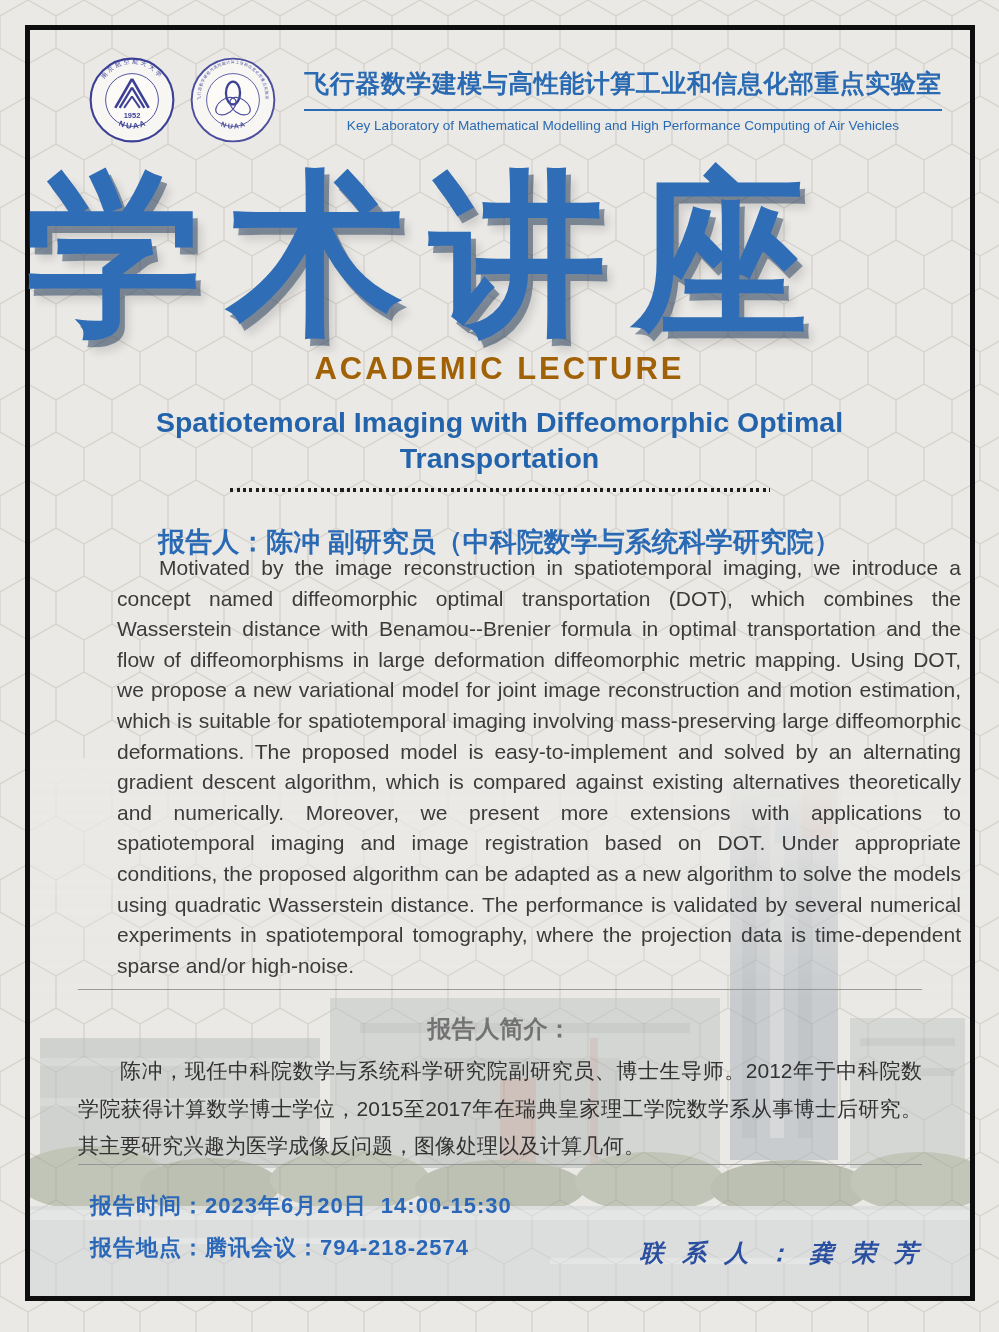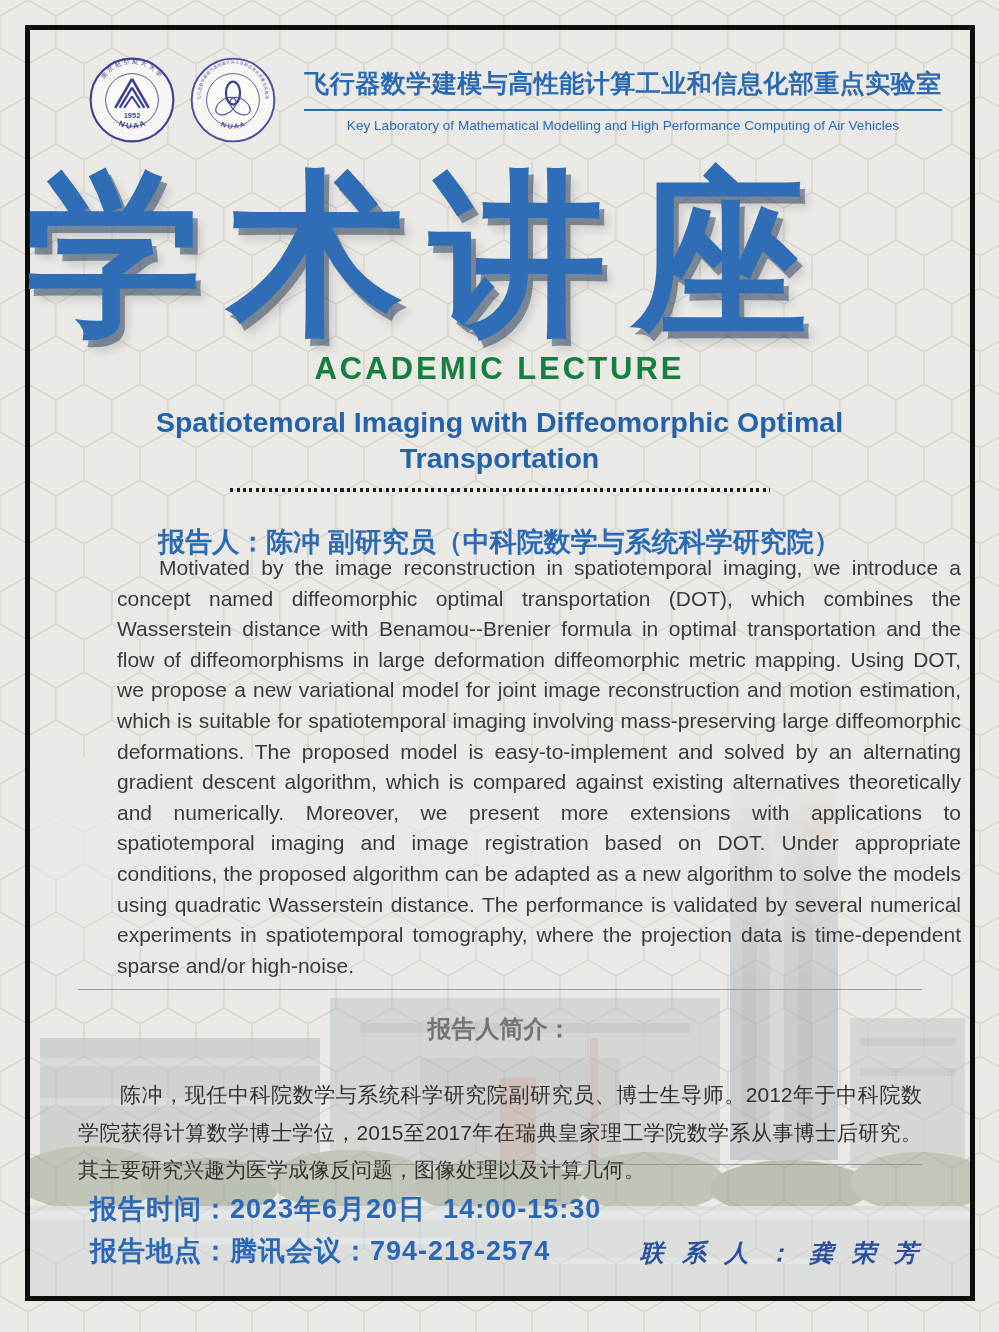--- a/index.html
+++ b/index.html
@@ -16,36 +16,36 @@
   .logos svg { display:block; }
   .labnames { flex:1; text-align:center; padding-left:6px; }
   .labname-cn { display:inline-block; font-size:25px; font-weight:bold; color:#2a6ab2;
                 letter-spacing:0.5px; padding-bottom:9px; border-bottom:2px solid #2a6ab2; white-space:nowrap; }
   .labname-en { font-size:13.6px; color:#2a6ab2; margin-top:7px; white-space:nowrap; }
 
   .big-title { left:0; top:166px; width:100%; text-align:left; font-size:176px; line-height:1;
                font-weight:900; color:#2f6db6; letter-spacing:26px; padding-left:26px;
                text-shadow:5px 7px 0 rgba(36,59,92,0.5), 9px 12px 8px rgba(0,0,0,0.12); white-space:nowrap; }
   .academic { left:0; top:351px; width:100%; text-align:center; font-size:31px; font-weight:bold;
-              color:#15803d; letter-spacing:3px; }
+              color:#a16207; letter-spacing:3px; }
   .lect-title { left:calc(50% - 410px); top:404px; width:820px; text-align:center; font-size:28.5px;
                 font-weight:bold; color:#2263ac; line-height:1.27; }
   .dotted { left:calc(50% - 270px); top:488px; width:540px; height:4px;
             background:repeating-linear-gradient(90deg,#1e1e1e 0 3px, rgba(0,0,0,0) 3px 6.5px); }
   .speaker { left:0; top:504px; width:100%; text-align:center; font-size:27px; font-weight:bold; color:#2a6ab5;margin-top:20px; }
 
   .abstract { left:78px; top:553px; width:844px; font-size:21px; line-height:30.6px; color:#3b3b3b;
               text-align:justify; text-indent:42px;margin-left:39px; }
   .hline { left:78px; width:844px; height:1px; background:#8d8d8d; opacity:.85; }
   .hline1 { top:989px; } .hline2 { top:1164px; }
   .bio-head { left:0; top:1013px; width:100%; text-align:center; font-size:24px; font-weight:bold; color:#737373; }
   .bio-text { left:78px; top:1052px; width:844px; font-size:21px; line-height:37.5px; color:#323232;
-              text-align:justify; text-indent:42px;margin-top:24px; }
+              text-align:justify; text-indent:42px; }
 
-  .f-row { left:90px; font-size:27px; font-weight:bold; color:#2a67b8; letter-spacing:1px; white-space:pre-wrap; }
+  .f-row { left:90px; font-size:22px; font-weight:bold; color:#2a67b8; letter-spacing:1px; white-space:pre-wrap; }
   .f-time { top:1191px; } .f-venue { top:1233px; }
   .contact { top:1237px; right:76px; font-size:24px; font-weight:bold; font-style:italic;
              color:#2b4fa0; letter-spacing:5px; font-family:"DejaVu Serif", serif; }
 </style>
 </head>
 <body>
 
 <div class="page">
 
   <svg class="hexbg" width="999" height="1332" aria-hidden="true">

